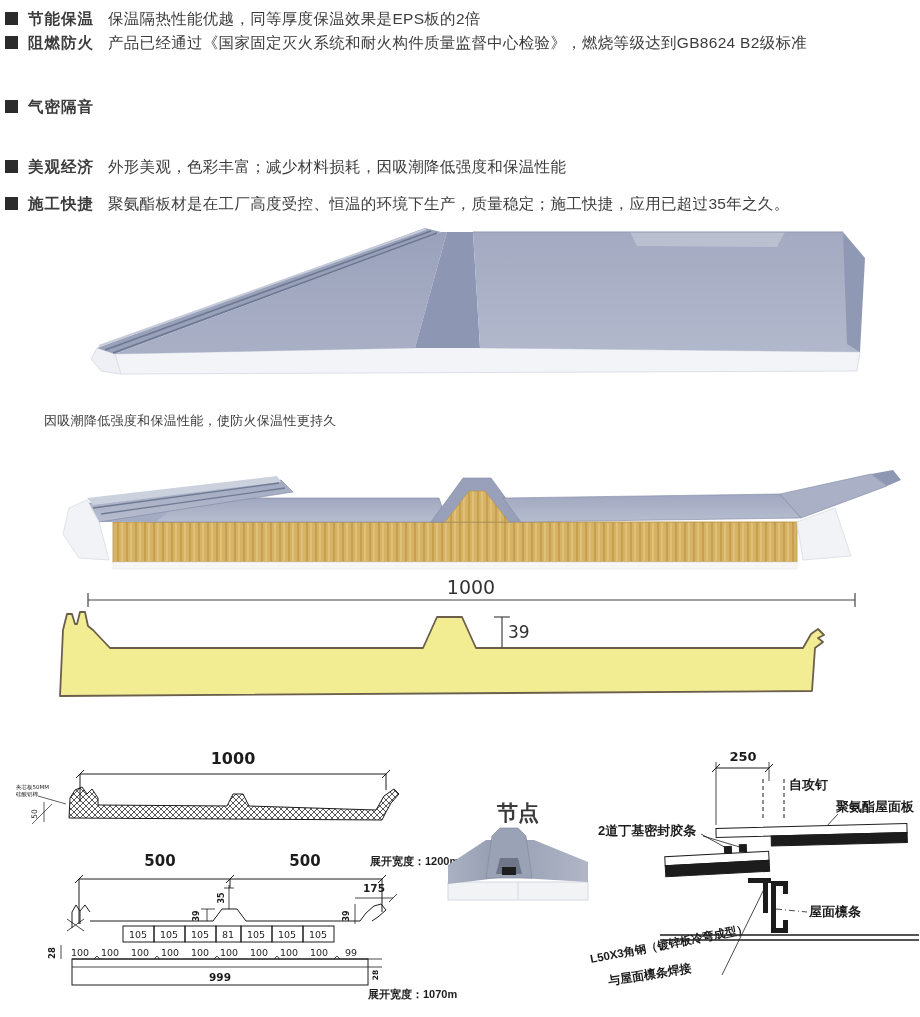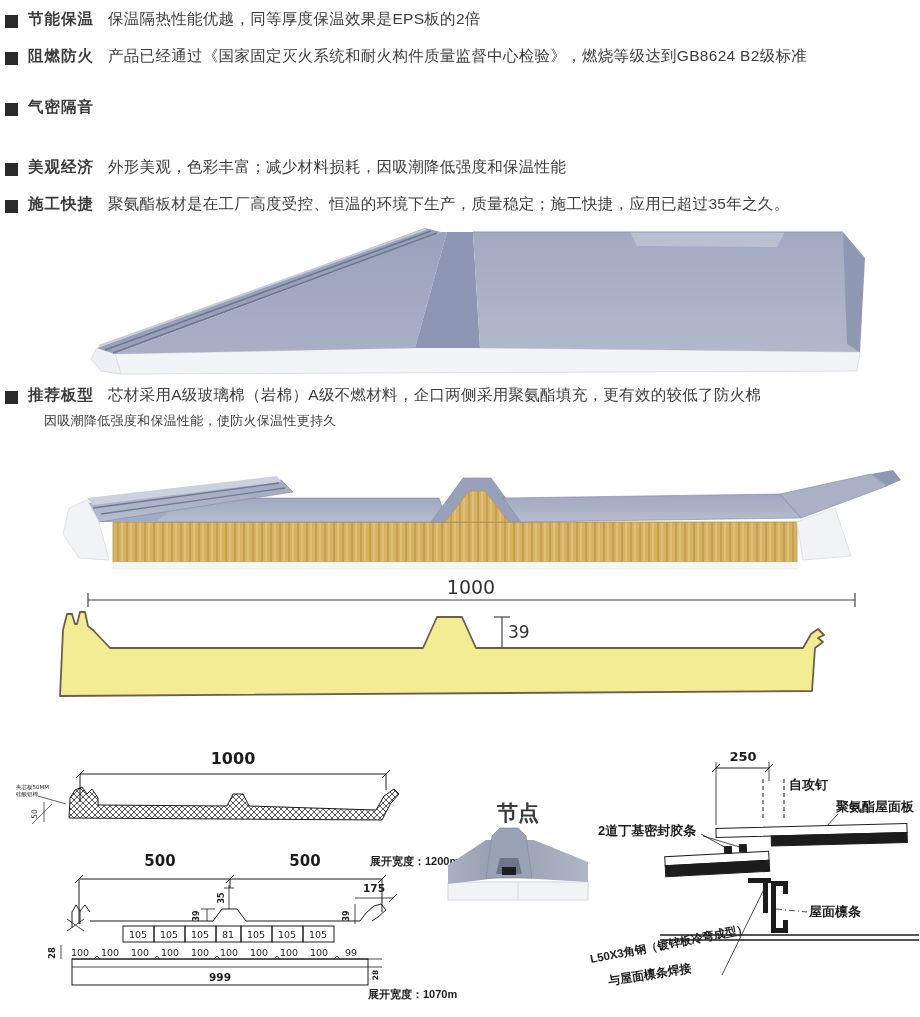--- a/index.html
+++ b/index.html
@@ -1,37 +1,37 @@
 <!DOCTYPE html>
 <html><head>
 <meta charset="utf-8">
 <style>
   html,body{margin:0;padding:0;background:#ffffff;}
   .canvas{position:relative;width:920px;height:1017px;background:#ffffff;overflow:hidden;
           font-family:"Liberation Sans",sans-serif;color:#3c3c3c;}
-  .feat{position:absolute;left:5px;display:flex;align-items:center;font-size:15.5px;
+  .feat{position:absolute;left:5px;display:flex;align-items:flex-start;font-size:15.5px;
         line-height:22px;white-space:nowrap;}
   .sq{width:13px;height:13px;background:#2b2b2b;margin:4px 10px 0 0;flex:none;}
   .ft{font-weight:bold;margin-right:14px;letter-spacing:1px;}
   .fd{letter-spacing:0.3px;}
   .abs{position:absolute;}
   svg text{font-family:"DejaVu Sans","Liberation Sans",sans-serif;}
   .cjk{font-family:"Liberation Sans",sans-serif;font-weight:bold;}
 </style>
 </head>
 <body>
 
 <div class="canvas">
 
   <div class="feat" style="top:8px">
     <span class="sq"></span>
     <span class="ft">节能保温</span>
     <span class="fd">保温隔热性能优越，同等厚度保温效果是EPS板的2倍</span>
   </div>
-  <div class="feat" style="top:45px">
+  <div class="feat" style="top:32px">
     <span class="sq"></span>
     <span class="ft">阻燃防火</span>
     <span class="fd">产品已经通过《国家固定灭火系统和耐火构件质量监督中心检验》，燃烧等级达到GB8624 B2级标准</span>
   </div>
   <div class="feat" style="top:96px">
     <span class="sq"></span>
     <span class="ft">气密隔音</span>
   </div>
   <div class="feat" style="top:156px">
     <span class="sq"></span>
@@ -65,25 +65,20 @@
     <polygon points="545,10 700,10 692,25 552,24" fill="#bcc2d2" opacity="0.9"></polygon>
     <polygon points="758,10 780,36 775,130 762,122" fill="#9099b3"></polygon>
 
     <polygon points="340,6 356,10 30,132 12,126" fill="#98a0ba"></polygon>
     <line x1="341" y1="7" x2="14" y2="124" stroke="#c6cbd9" stroke-width="2"></line>
     <line x1="346" y1="9" x2="20" y2="128" stroke="#6e7891" stroke-width="1.6"></line>
     <line x1="352" y1="11" x2="28" y2="131" stroke="#6e7891" stroke-width="1.6"></line>
     <line x1="388" y1="10" x2="758" y2="10" stroke="#8f97b0" stroke-width="1"></line>
   </svg>
 
-  <div class="feat" style="top:384px">
-    <span class="sq"></span>
-    <span class="ft">推荐板型</span>
-    <span class="fd">芯材采用A级玻璃棉（岩棉）A级不燃材料，企口两侧采用聚氨酯填充，更有效的较低了防火棉</span>
-  </div>
   <div class="abs" style="left:44px;top:410px;font-size:13px;line-height:22px;letter-spacing:0.3px">因吸潮降低强度和保温性能，使防火保温性更持久</div>
 
   <svg class="abs" style="left:35px;top:448px" width="880" height="127" viewBox="0 0 880 127">
     <defs>
       <pattern id="wool" width="9" height="40" patternUnits="userSpaceOnUse">
         <rect width="9" height="40" fill="#d6b267"></rect>
         <line x1="2" y1="0" x2="2" y2="40" stroke="#c0973f" stroke-width="1.3"></line>
         <line x1="6" y1="0" x2="6" y2="40" stroke="#e7cd84" stroke-width="1.1"></line>
       </pattern>
       <linearGradient id="gC" x1="0" y1="0" x2="0" y2="1">

